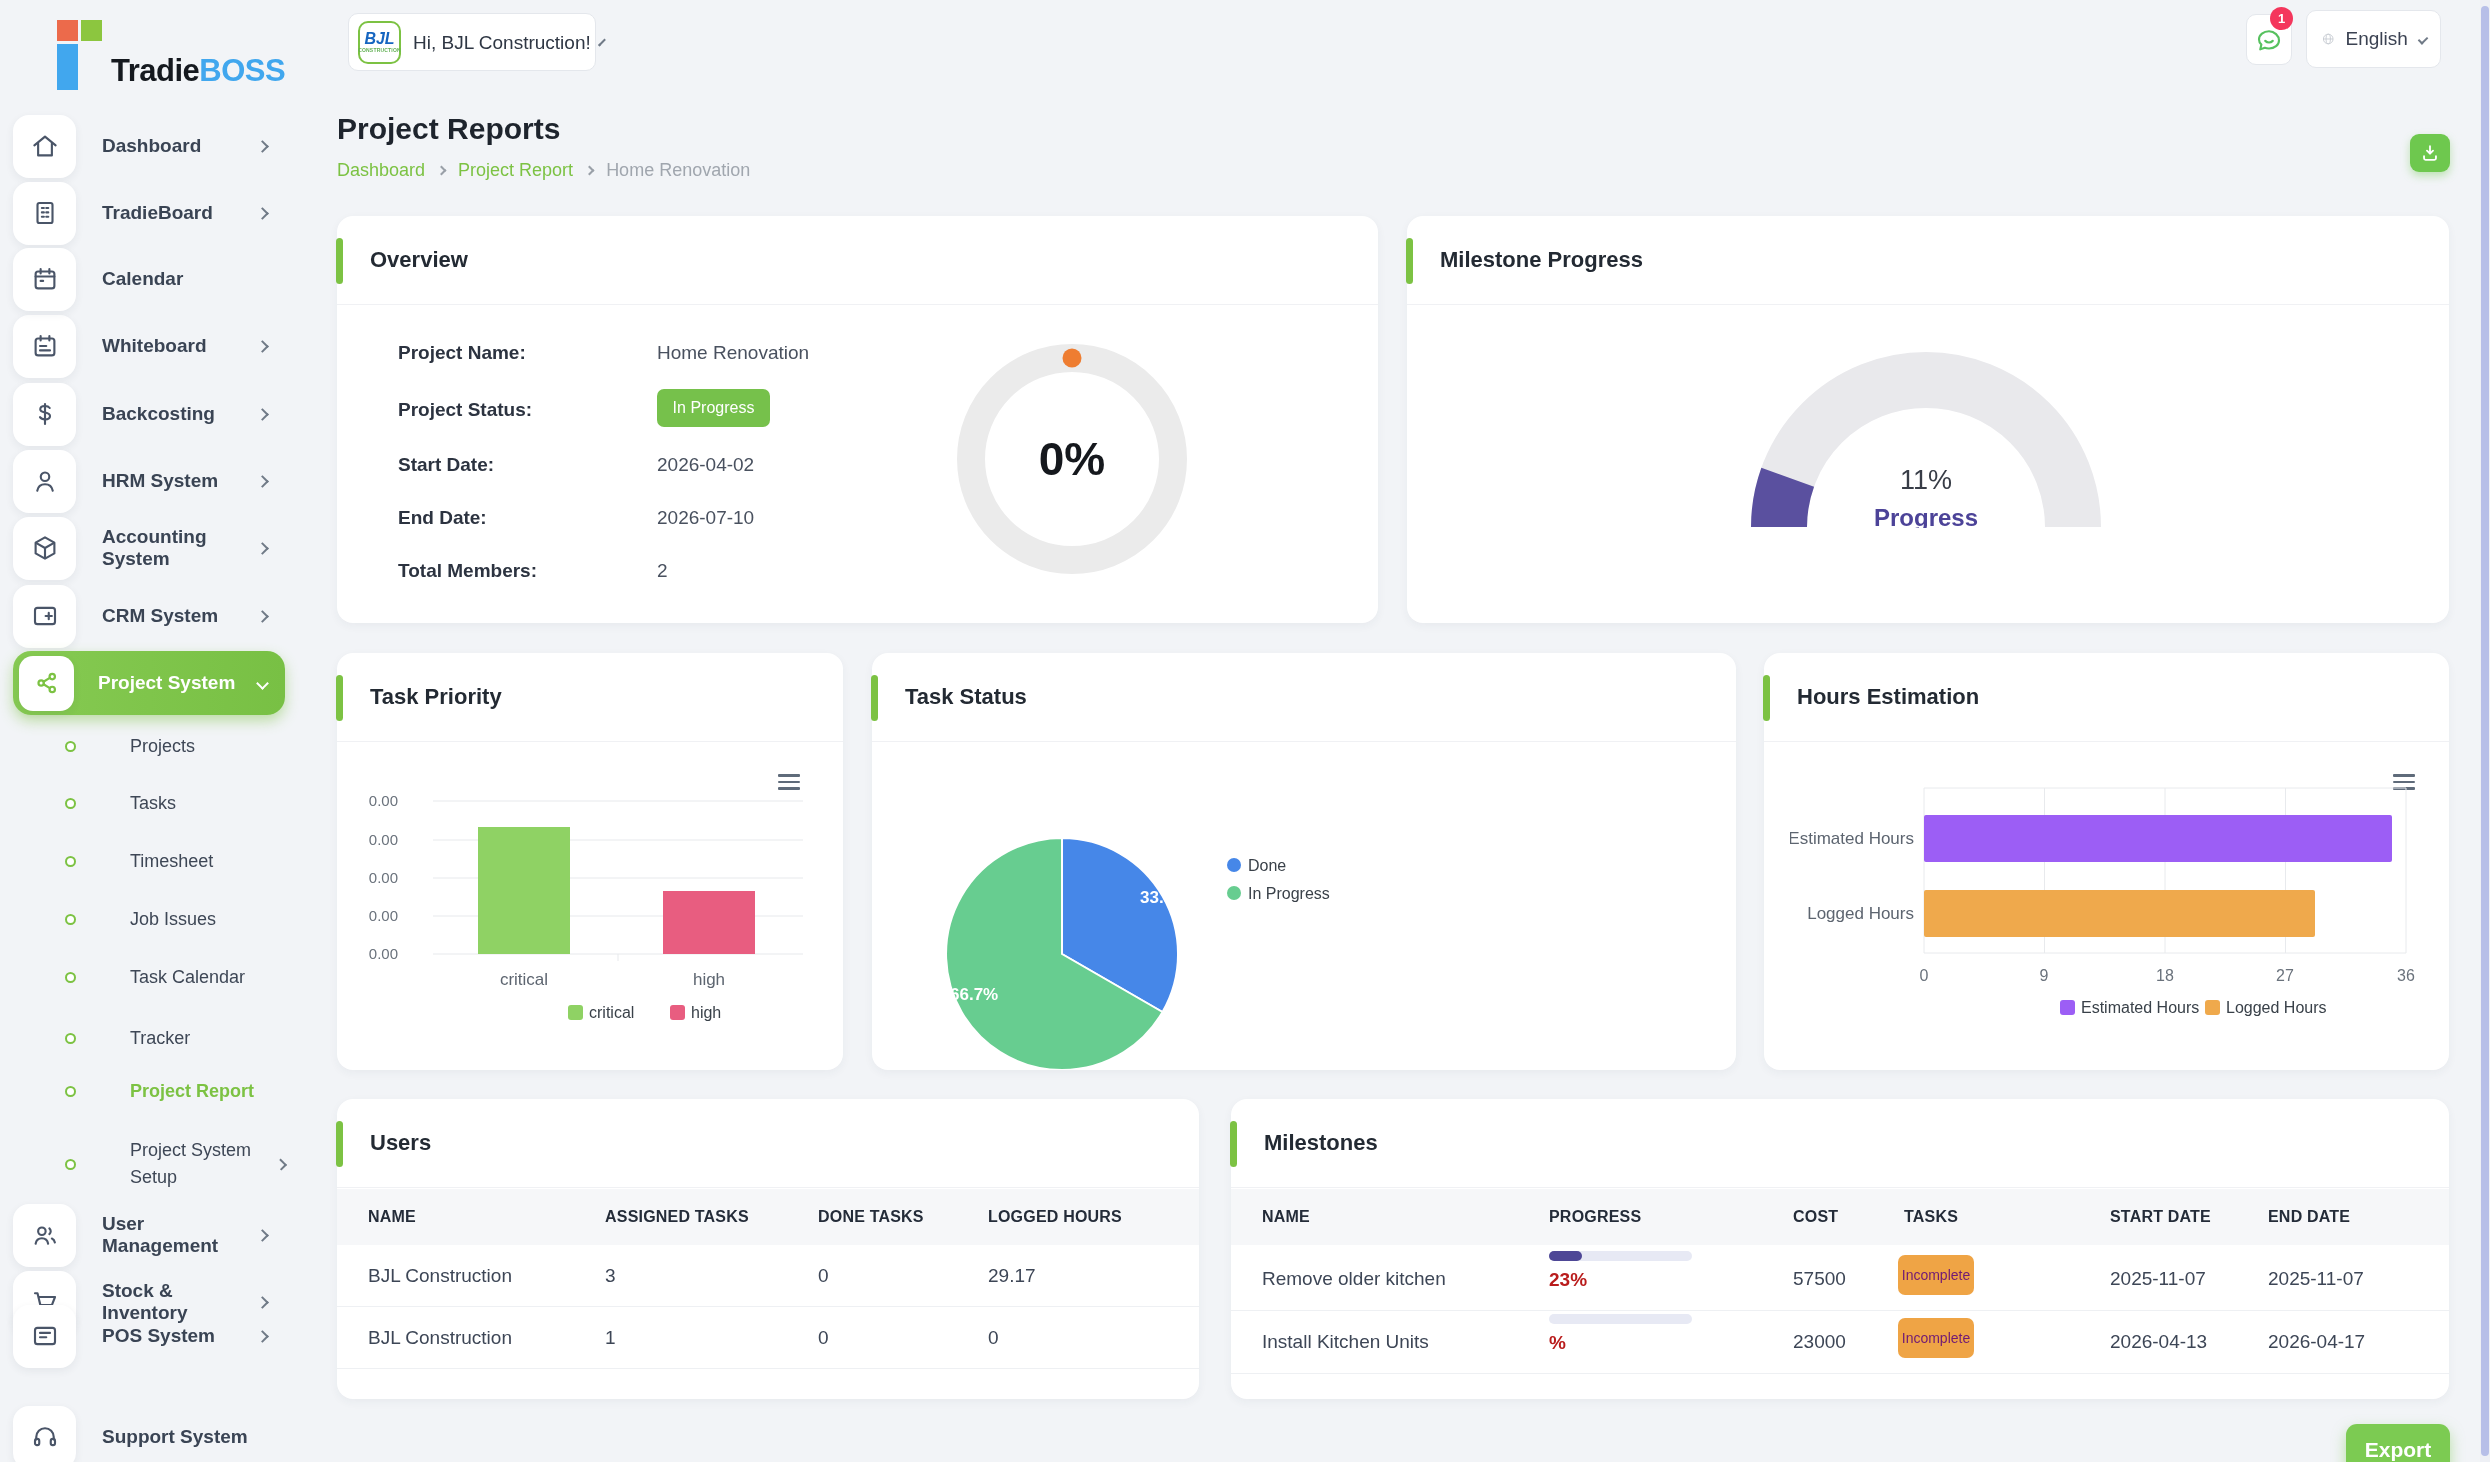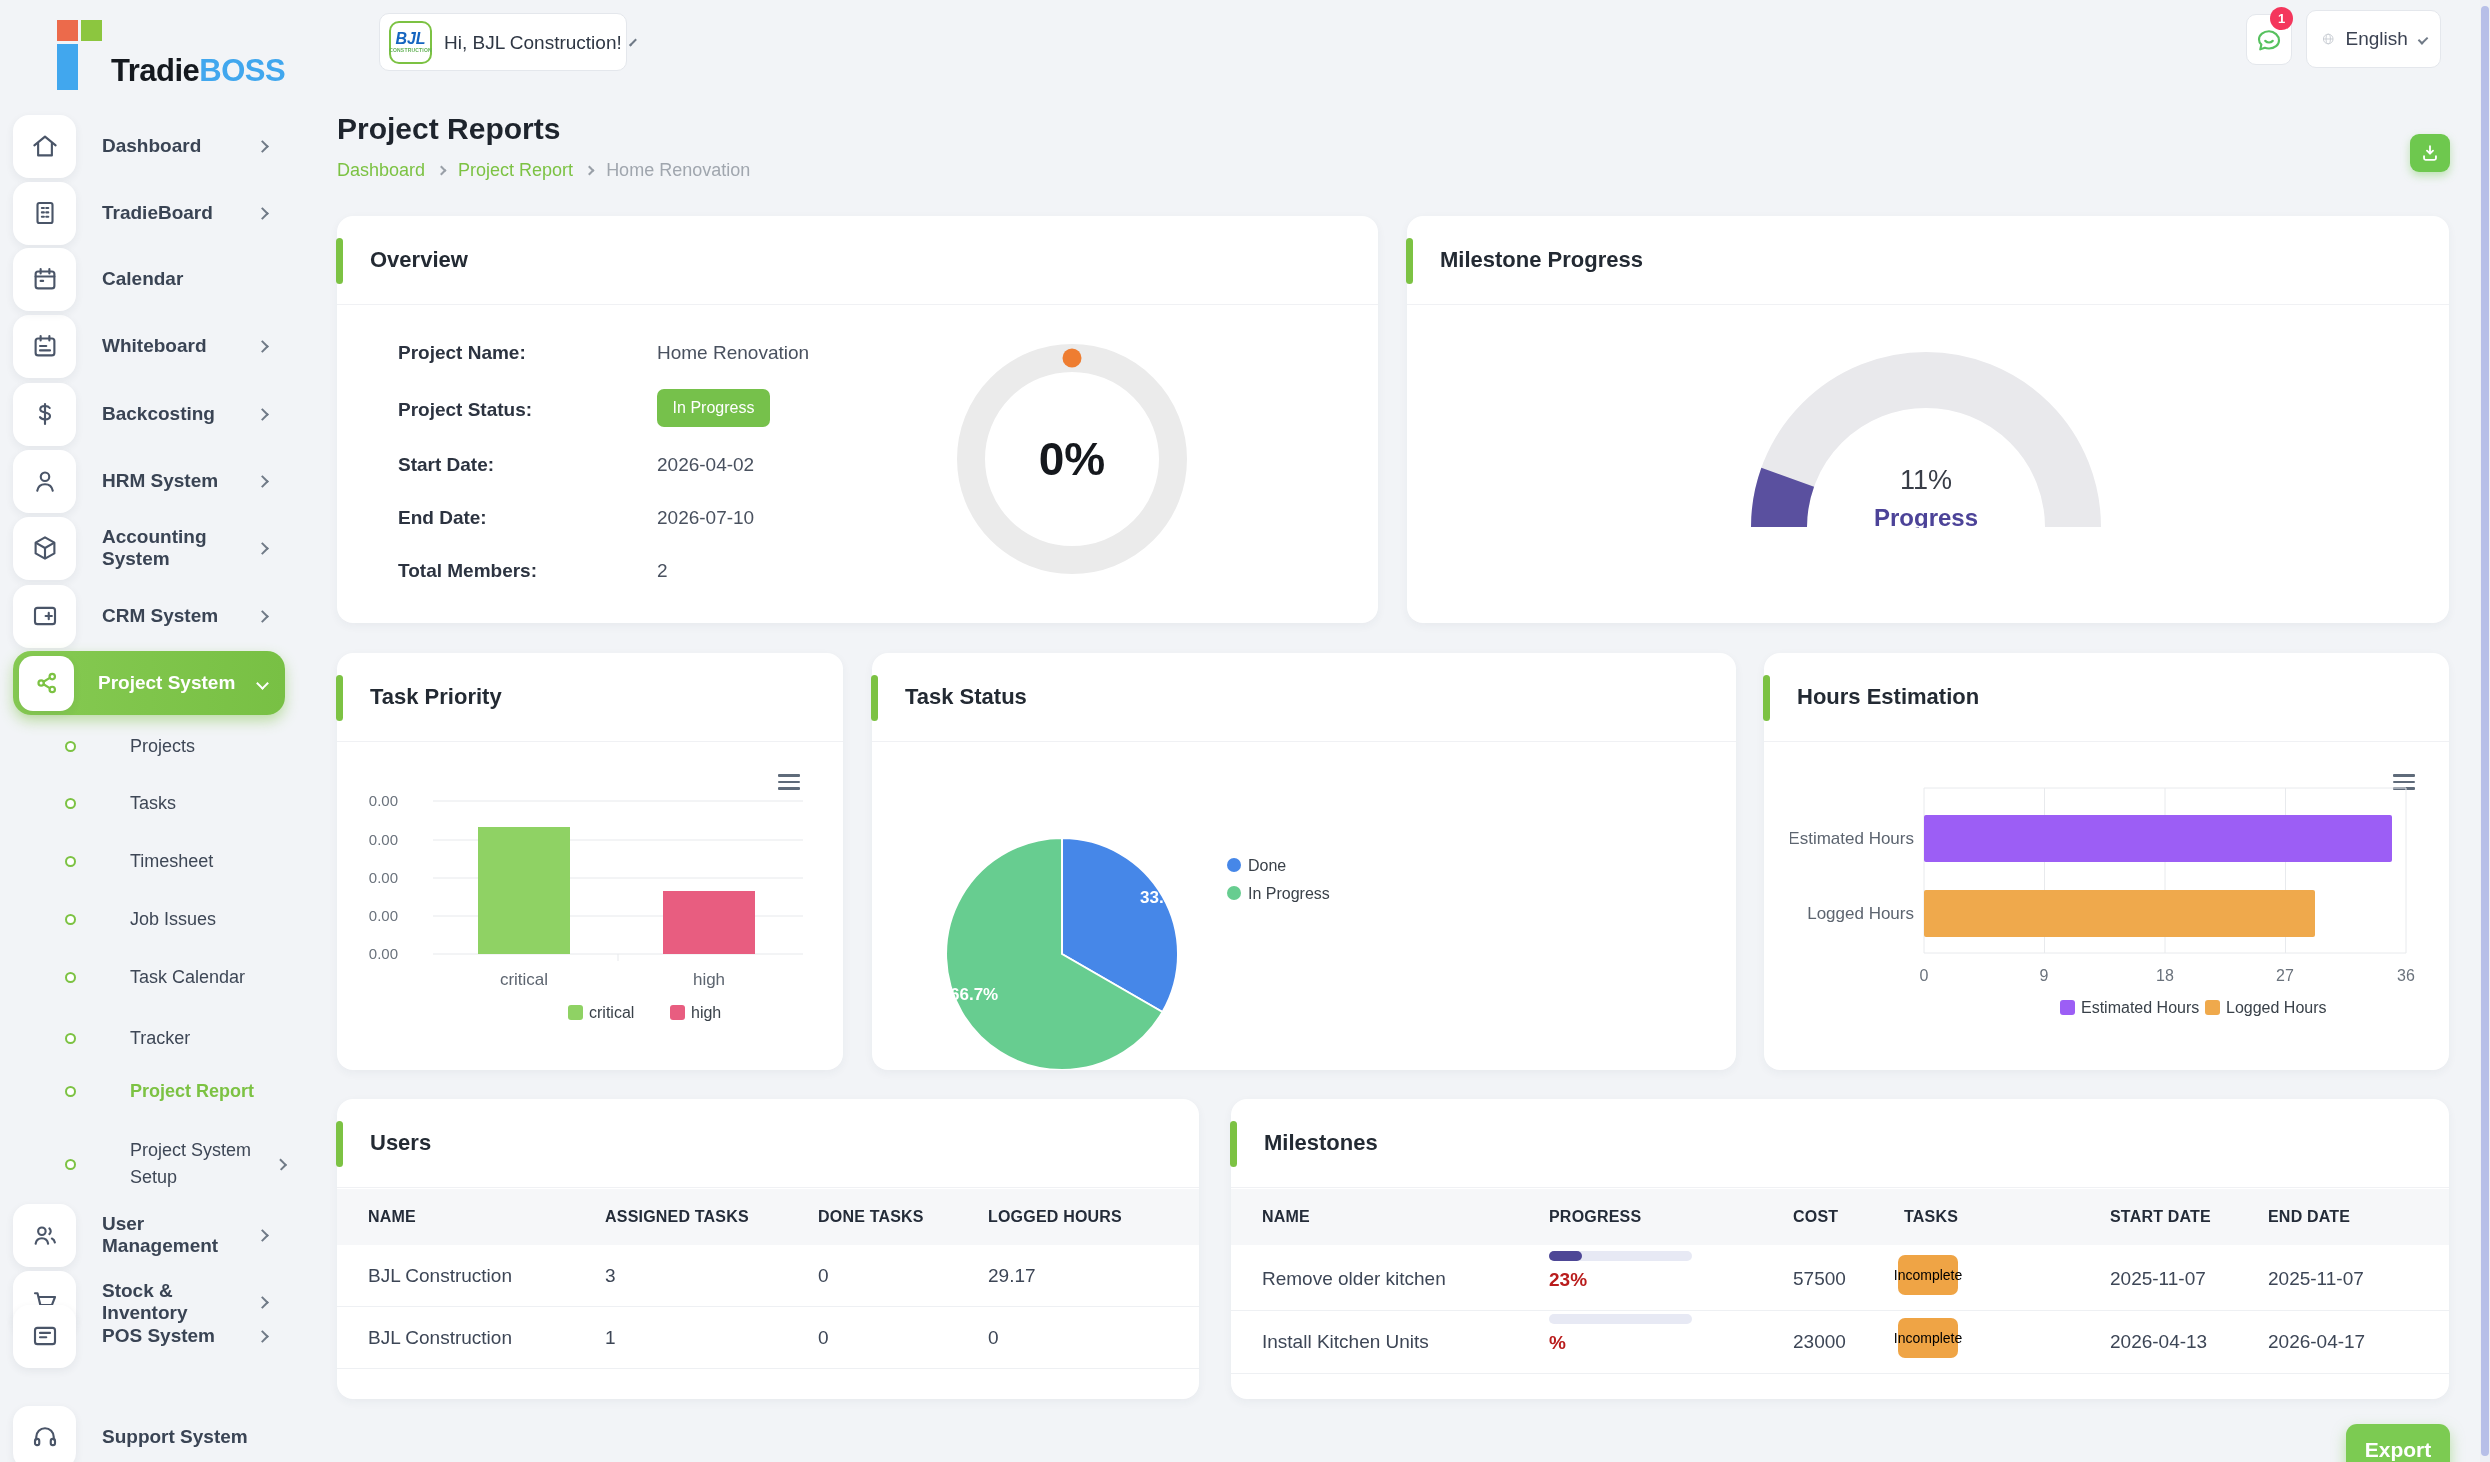--- a/index.html
+++ b/index.html
@@ -14,21 +14,21 @@
   
   .logo { position:absolute; left:57px; top:20px; display:flex; align-items:flex-end; }
   .logo-marks { position:relative; width:46px; height:70px; margin-right:8px; }
   .lm-orange { position:absolute; left:0; top:0; width:21px; height:21px; background:#ec6a4b; }
   .lm-green  { position:absolute; left:24px; top:0; width:21px; height:21px; background:#8cc63f; }
   .lm-blue   { position:absolute; left:0; top:24px; width:21px; height:46px; background:#41a7ee; }
   .logo-text { font-size:31px; font-weight:800; letter-spacing:-0.5px; line-height:1; padding-bottom:4px; }
   .logo-tradie { color:#15191f; } .logo-boss { color:#41a7ee; }
 
   .chip { position:absolute; background:#ffffff; border:1px solid #e4e7ec; border-radius:10px; display:flex; align-items:center; }
-  .greet-chip { left:348px; top:13px; width:248px; height:58px; padding:1px 14px 0 9px;margin-left:31px; }
+  .greet-chip { left:348px; top:13px; width:248px; height:58px; padding:1px 14px 0 9px; }
   .avatar { width:43px; height:43px; border:2px solid #7cc243; border-radius:10px; background:#fff; display:flex; flex-direction:column; align-items:center; justify-content:center; flex:0 0 auto; }
   .avatar-t1 { font-size:16px; font-weight:800; font-style:italic; color:#1565c0; line-height:1; }
   .avatar-t2 { font-size:5px; font-weight:700; color:#62b054; letter-spacing:0.2px; line-height:1.4; }
   .greet-text { font-size:19px; color:#2f3744; font-weight:500; margin:0 10px 0 12px; white-space:nowrap; }
 
   .icon-btn { position:absolute; left:2246px; top:14px; width:46px; height:51px; background:#fff; border:1px solid #e4e7ec; border-radius:10px; display:flex; align-items:center; justify-content:center; }
   .notif-badge { position:absolute; left:2270px; top:7px; width:23px; height:23px; border-radius:50%; background:#f4365c; color:#fff; font-size:13px; font-weight:700; display:flex; align-items:center; justify-content:center; }
   .lang-chip { left:2306px; top:10px; width:135px; height:58px; padding:0 14px; }
   .lang-text { font-size:19px; color:#3b4252; margin:0 12px 0 10px; }
 
@@ -61,21 +61,21 @@
   .dl-btn { position:absolute; left:2410px; top:134px; width:40px; height:38px; border-radius:9px; background:#6ec84e; display:flex; align-items:center; justify-content:center; box-shadow:0 4px 8px rgba(110,200,78,0.4); cursor:pointer; }
 
   .card { position:absolute; background:#ffffff; border-radius:16px; box-shadow:0 3px 10px rgba(45,55,75,0.05); }
   .card-head { position:absolute; left:0; top:0; right:0; height:89px; border-bottom:1px solid #f0f1f4; }
   .accent { position:absolute; left:-1px; top:22px; width:7px; height:46px; border-radius:4px; background:#7cc243; }
   .ctitle { position:absolute; left:33px; top:31px; font-size:22px; font-weight:600; color:#232a33; }
 
   .ov-label { position:absolute; font-size:19px; font-weight:700; color:#2c3340; }
   .ov-value { position:absolute; font-size:19px; color:#49515f; }
   .badge-green { position:absolute; width:113px; height:38px; border-radius:7px; background:#76c14b; color:#fff; font-size:16px; display:flex; align-items:center; justify-content:center; }
-  .badge-orange { position:absolute; width:60px; height:40px; border-radius:7px; background:#efa445; color:#000000; font-size:14px; display:flex; align-items:center; justify-content:center; }
+  .badge-orange { position:absolute; width:76px; height:40px; border-radius:7px; background:#efa445; color:#701a75; font-size:14px; display:flex; align-items:center; justify-content:center; }
 
   .hamb { position:absolute; width:24px; height:20px; padding-top:2px; cursor:pointer; }
   .hamb i { display:block; width:22px; height:2.6px; background:#5f6b7a; margin-bottom:4px; border-radius:1px; }
 
   svg text { font-family:"Liberation Sans","DejaVu Sans",sans-serif; }
 
   
   .thead-bg { position:absolute; background:#f6f7f9; }
   .th { position:absolute; font-size:16px; font-weight:700; color:#242c39; letter-spacing:0.2px; }
   .td { position:absolute; font-size:19px; color:#3d4656; }

